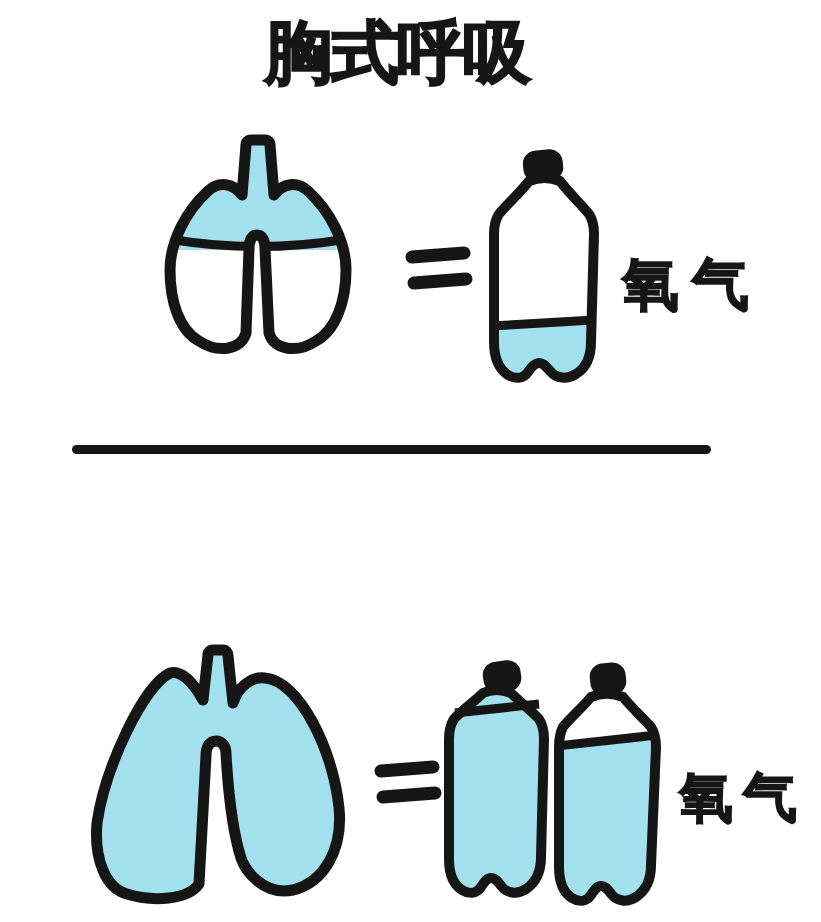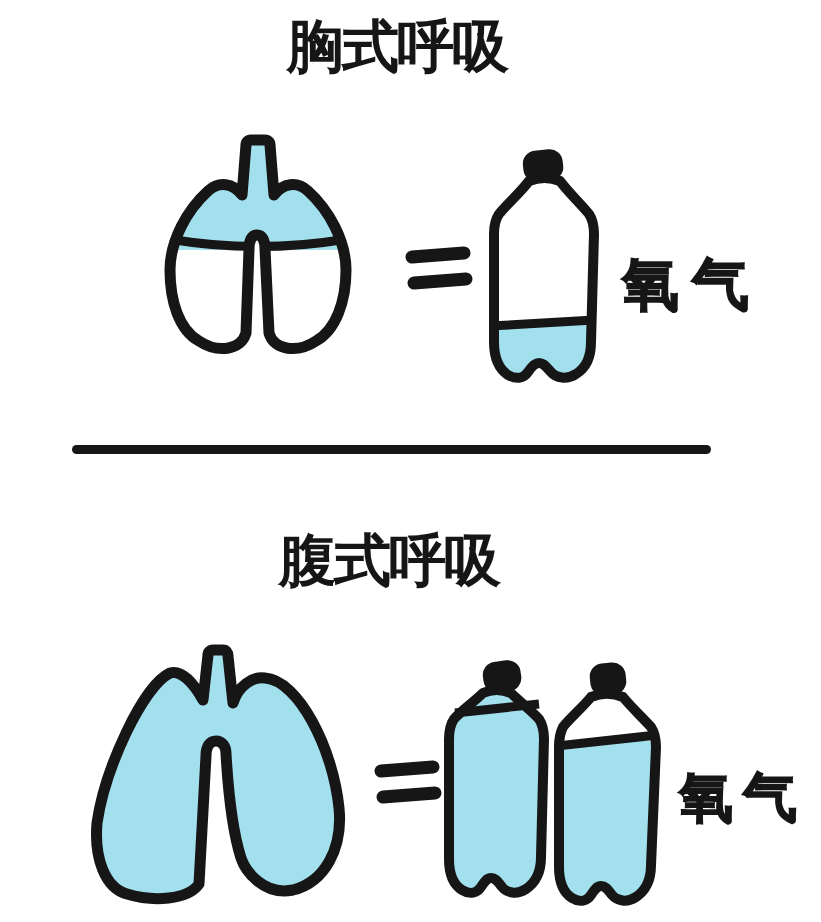--- a/index.html
+++ b/index.html
@@ -4,21 +4,21 @@
 <style>
   html,body{margin:0;padding:0;}
   body{background:#e8e8e8;font-family:"Liberation Sans","DejaVu Sans",sans-serif;}
   .canvas{
     position:relative;width:821px;height:922px;background:#ffffff;
     overflow:hidden;margin:0 auto;color:var(--ink,#161616);
   }
   .abs{position:absolute;}
   svg{overflow:visible;display:block;}
   .title{
-    font-size:57px;font-weight:400;line-height:1;white-space:nowrap;
+    font-size:68px;font-weight:700;line-height:1;white-space:nowrap;
     transform:translateX(-50%);letter-spacing:-2px;color:var(--ink,#161616);
     -webkit-text-stroke:2px var(--ink,#161616);
   }
   .oxy-label{
     font-size:57px;font-weight:900;line-height:1;white-space:nowrap;
     letter-spacing:13px;color:var(--ink,#161616);text-align:right;
     -webkit-text-stroke:1.5px var(--ink,#161616);
   }
   .divider{background:var(--ink,#161616);border-radius:5px;}
   .ink-fill{fill:var(--ink,#161616);}
@@ -69,21 +69,20 @@
       <path class="ink-stroke" stroke-width="10" stroke-linejoin="round" d="M38,33 C30,44 16,56 8,66 C4,72 3,78 3,86 L3,194 C3,210 8,221 17,227 C26,232 33,230 37,224 C41,218 44,215 48,215 C53,215 55,219 60,224 C65,230 76,232 85,226 C95,220 100,210 100,194 L103,86 C103,78 102,72 98,66 C90,56 77,44 69,33 C59,29 48,29 38,33 Z"></path>
     </svg>
 
     <div class="abs oxy-label" style="left:622px;top:256px;">氧气</div>
   </div>
 
   <div class="abs divider" style="left:72px;top:445px;width:639px;height:9px;"></div>
 
   <div class="abs" style="left:0;top:455px;width:821px;height:467px;">
 
-    <div class="abs title" style="left:389px;top:77px;">腹式呼吸</div>
 
     <svg class="abs" style="left:93px;top:193px;" width="250" height="253" viewBox="0 0 250 253">
       <path class="water-fill ink-stroke" style="fill:var(--water,#a2e0ee);" stroke-width="11" stroke-linejoin="round" d="M120,2 C117,2 115,4 115,7 L110,52 C100,34 88,22 77,25 C50,38 12,120 4,175 C1,210 12,240 34,246 C60,254 95,252 106,236 L113,108 C113,98 117,93 123,93 C129,93 133,98 133,106 C135,140 140,185 148,210 C152,222 170,248 200,242 C232,234 250,200 246,160 C240,100 205,32 172,30 C160,28 145,38 140,55 L135,8 C135,4 133,2 130,2 Z"></path>
     </svg>
 
     <svg class="abs" style="left:375px;top:307px;" width="64" height="40" viewBox="0 0 64 40">
       <path class="ink-stroke" d="M6,9 L58,5" stroke-width="13" stroke-linecap="round"></path>
       <path class="ink-stroke" d="M8,35 L60,31" stroke-width="13" stroke-linecap="round"></path>
     </svg>
 

